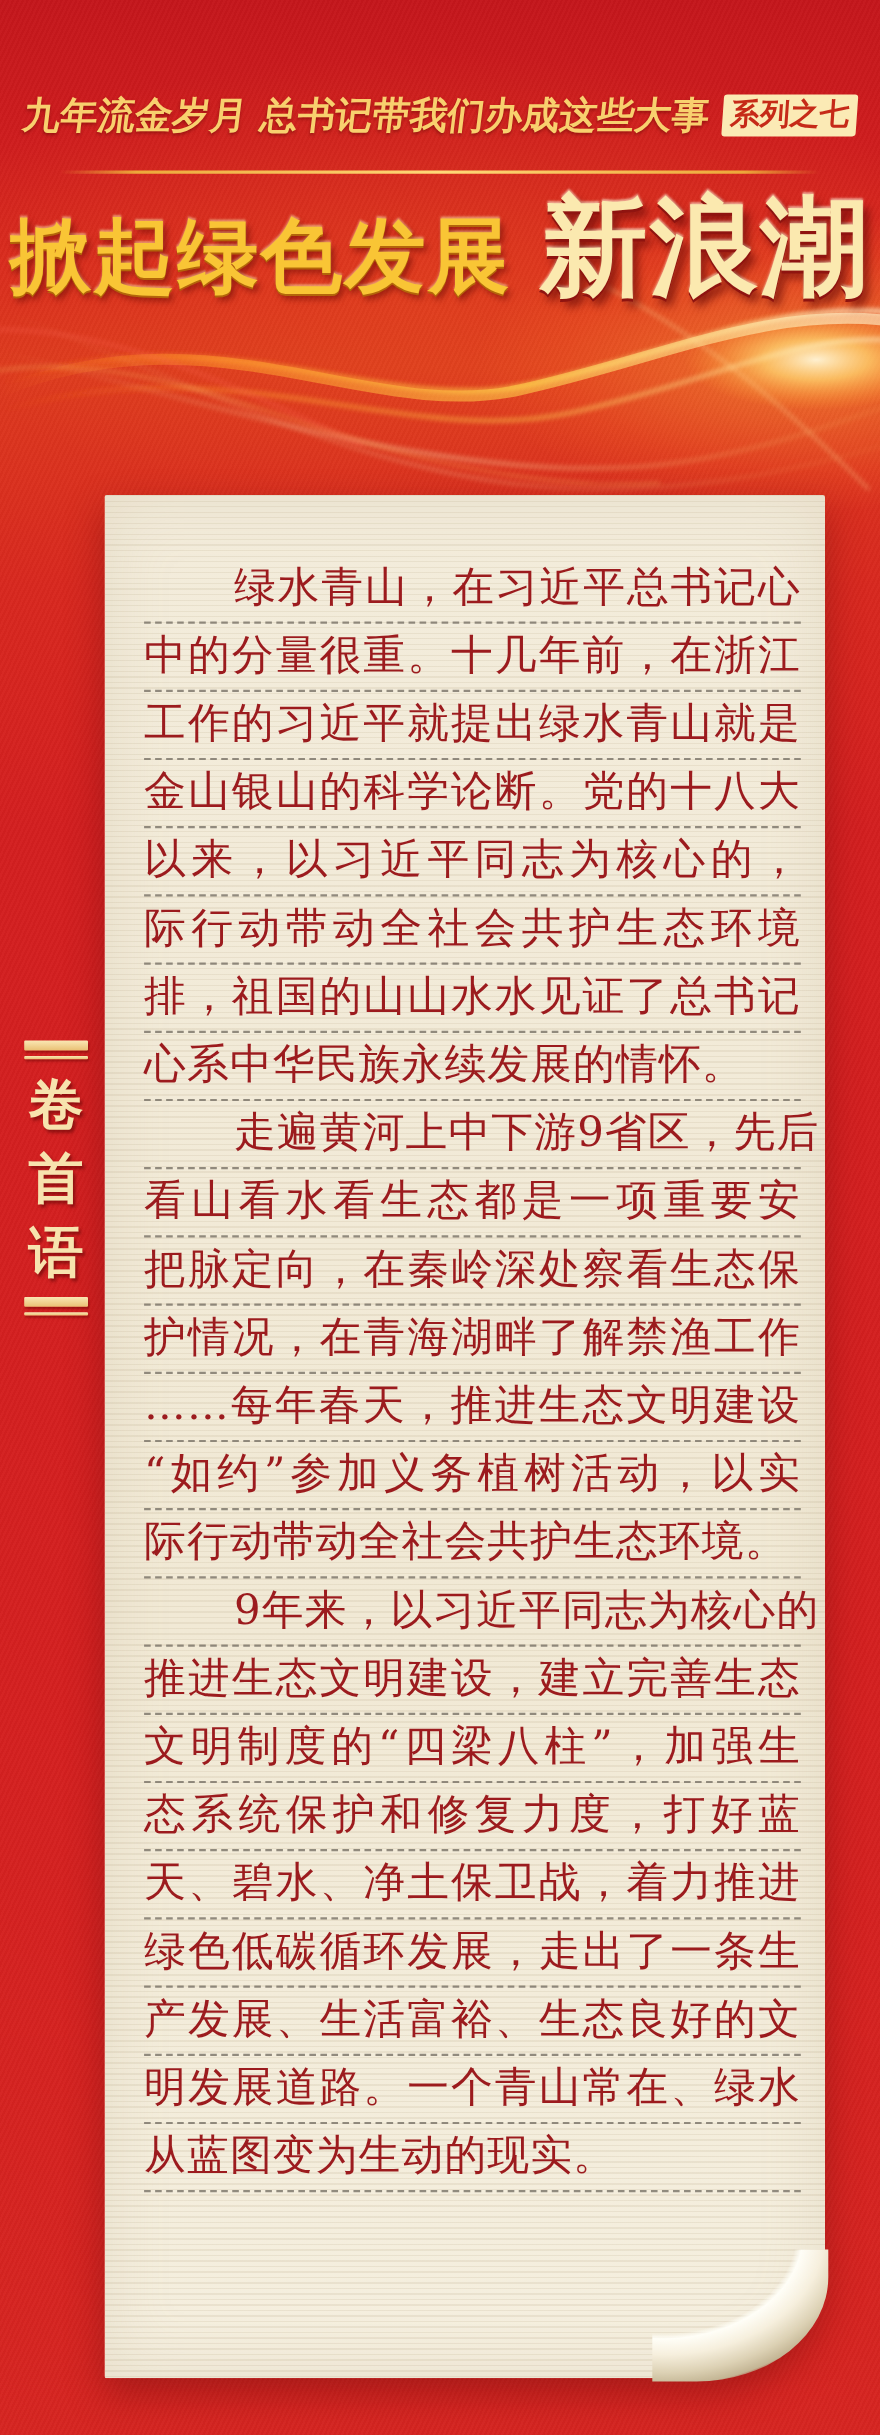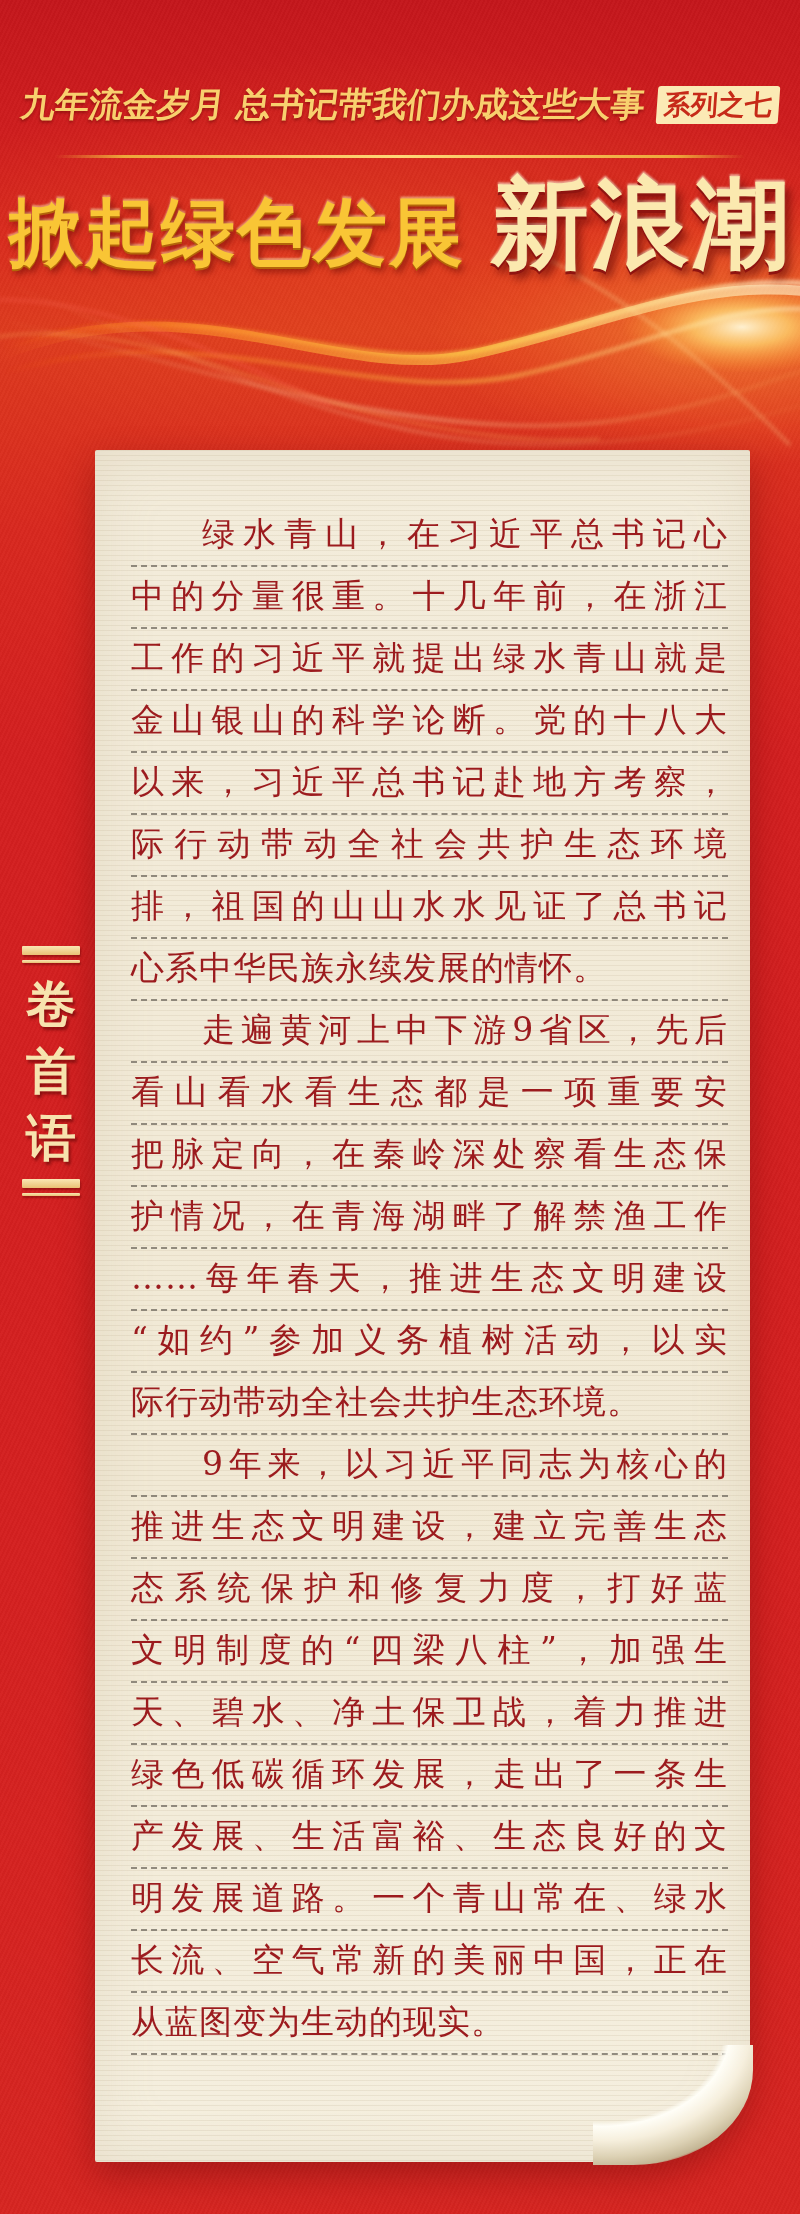--- a/index.html
+++ b/index.html
@@ -62,21 +62,21 @@
       linear-gradient(180deg,#f3ecdb 0%,#f1e9d5 60%,#f5efdf 100%);
     border-radius:2px 2px 2px 2px;
     border-bottom-right-radius:120px 95px;
     box-shadow:0 14px 34px rgba(95,8,8,.38), inset 0 0 60px rgba(170,150,110,.18);}
   .curl{position:absolute;right:-3px;bottom:-3px;width:160px;height:120px;
     border-bottom-right-radius:120px 95px;pointer-events:none;
     background:radial-gradient(135% 135% at 6% -12%,
       rgba(0,0,0,0) 56%, #fffef7 59%, #f6efdd 68%, #dcd1b4 78%, #c3b594 85%, rgba(195,180,145,0) 88%);}
 
   .article{position:absolute;top:55px;left:36px;right:22px;}
-  .line{height:60px;line-height:57px;font-size:33px;color:#9c1b1e;
+  .line{height:60px;line-height:57px;font-size:38px;color:#9c1b1e;
     letter-spacing:1px;white-space:nowrap;
     text-align:justify;text-align-last:justify;
     border-bottom:2px dashed rgba(112,106,95,.75);}
   .line.indent{text-indent:2.15em;}
   .line.para-end{text-align-last:left;}
 </style>
 </head>
 <body>
 
 <div class="poster">
@@ -141,38 +141,37 @@
       <div class="side-bar thin"></div>
     </div>
   </div>
 
   <div class="paper">
     <div class="article">
         <div class="line indent">绿水青山，在习近平总书记心</div>
         <div class="line">中的分量很重。十几年前，在浙江</div>
         <div class="line">工作的习近平就提出绿水青山就是</div>
         <div class="line">金山银山的科学论断。党的十八大</div>
-        <div class="line">以来，习近平总书记赴地方考察，</div>
+        <div class="line">以来，以习近平同志为核心的，</div>
         <div class="line">际行动带动全社会共护生态环境</div>
         <div class="line">排，祖国的山山水水见证了总书记</div>
         <div class="line para-end">心系中华民族永续发展的情怀。</div>
         <div class="line indent">走遍黄河上中下游9省区，先后</div>
         <div class="line">看山看水看生态都是一项重要安</div>
         <div class="line">把脉定向，在秦岭深处察看生态保</div>
         <div class="line">护情况，在青海湖畔了解禁渔工作</div>
         <div class="line">……每年春天，推进生态文明建设</div>
         <div class="line">“如约”参加义务植树活动，以实</div>
         <div class="line para-end">际行动带动全社会共护生态环境。</div>
         <div class="line indent">9年来，以习近平同志为核心的</div>
         <div class="line">推进生态文明建设，建立完善生态</div>
+        <div class="line">文明制度的“四梁八柱”，加强生</div>
         <div class="line">态系统保护和修复力度，打好蓝</div>
-        <div class="line">文明制度的“四梁八柱”，加强生</div>
         <div class="line">天、碧水、净土保卫战，着力推进</div>
         <div class="line">绿色低碳循环发展，走出了一条生</div>
         <div class="line">产发展、生活富裕、生态良好的文</div>
         <div class="line">明发展道路。一个青山常在、绿水</div>
-        <div class="line">长流、空气常新的美丽中国，正在</div>
         <div class="line para-end">从蓝图变为生动的现实。</div>
       </div>
     <div class="curl"></div>
   </div>
 
 </div>
 
 </body></html>

